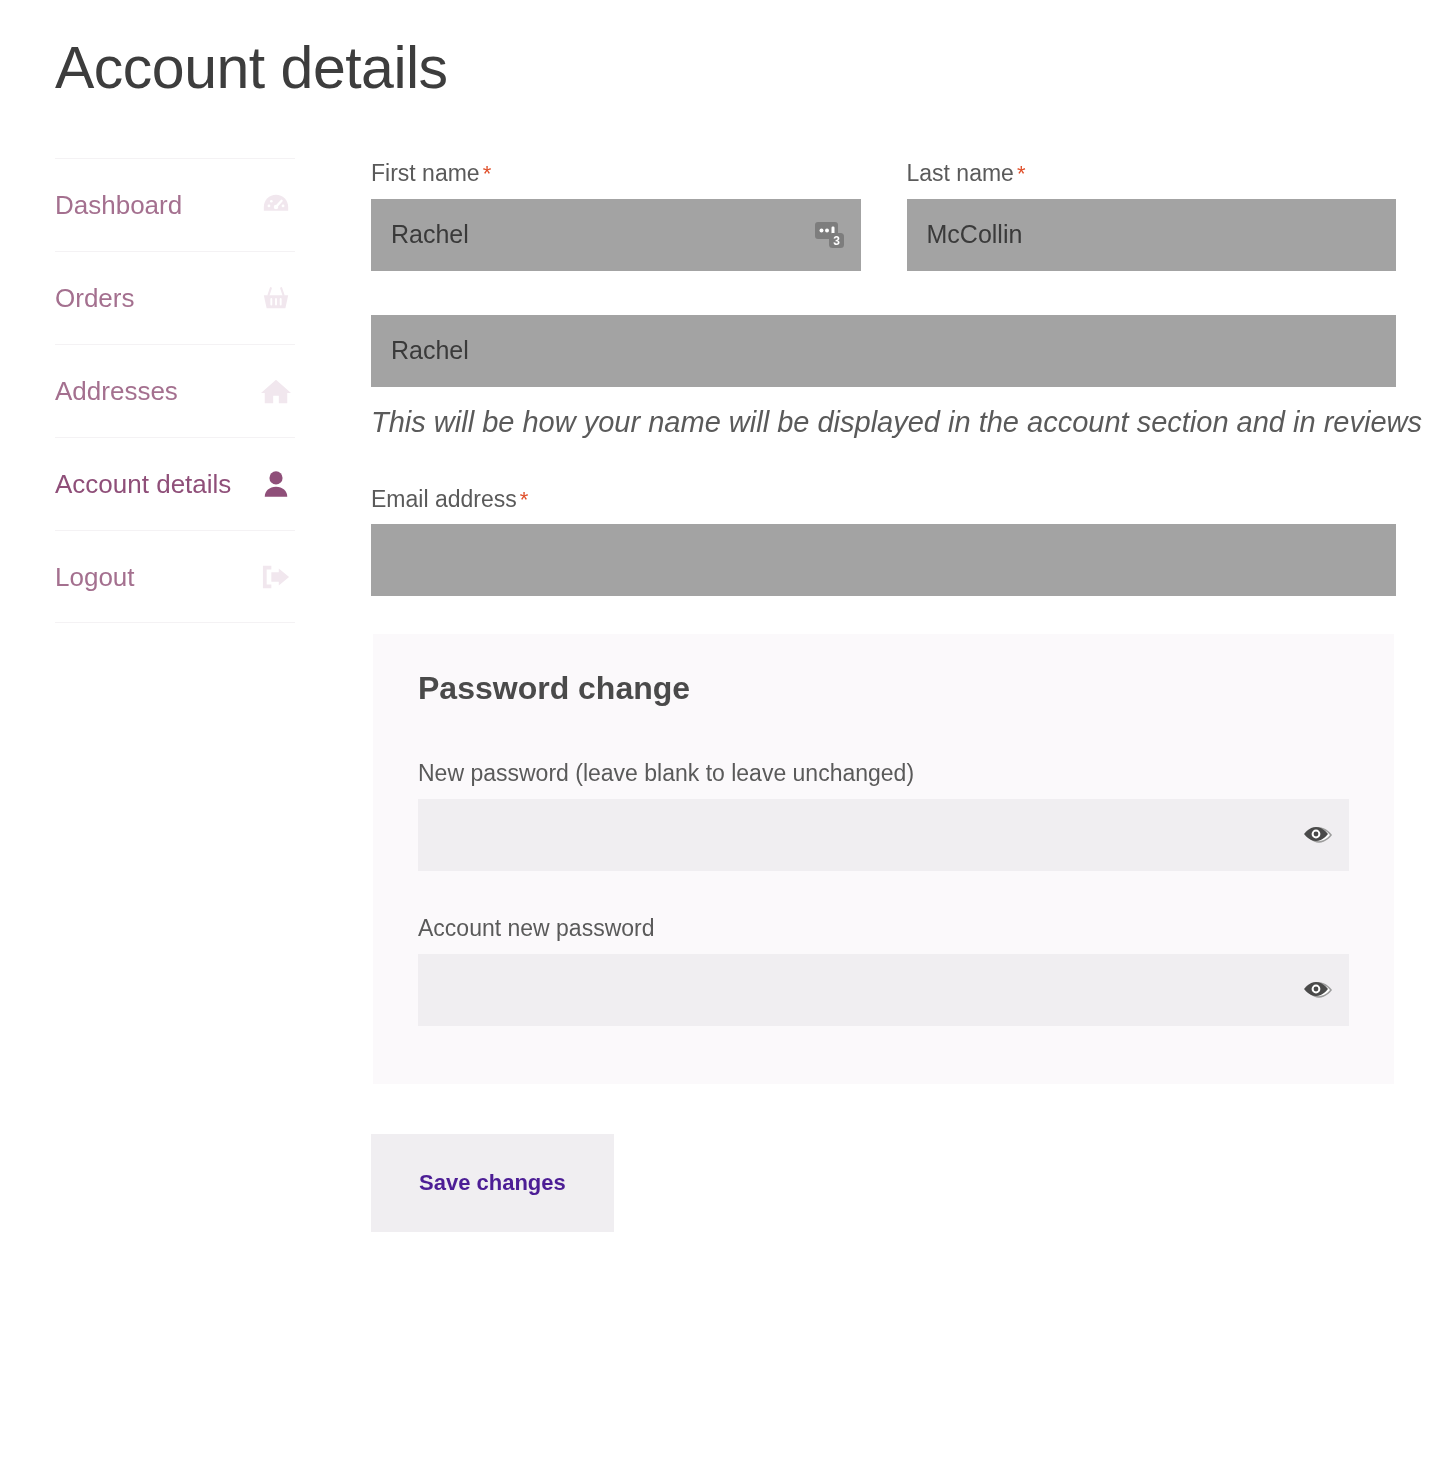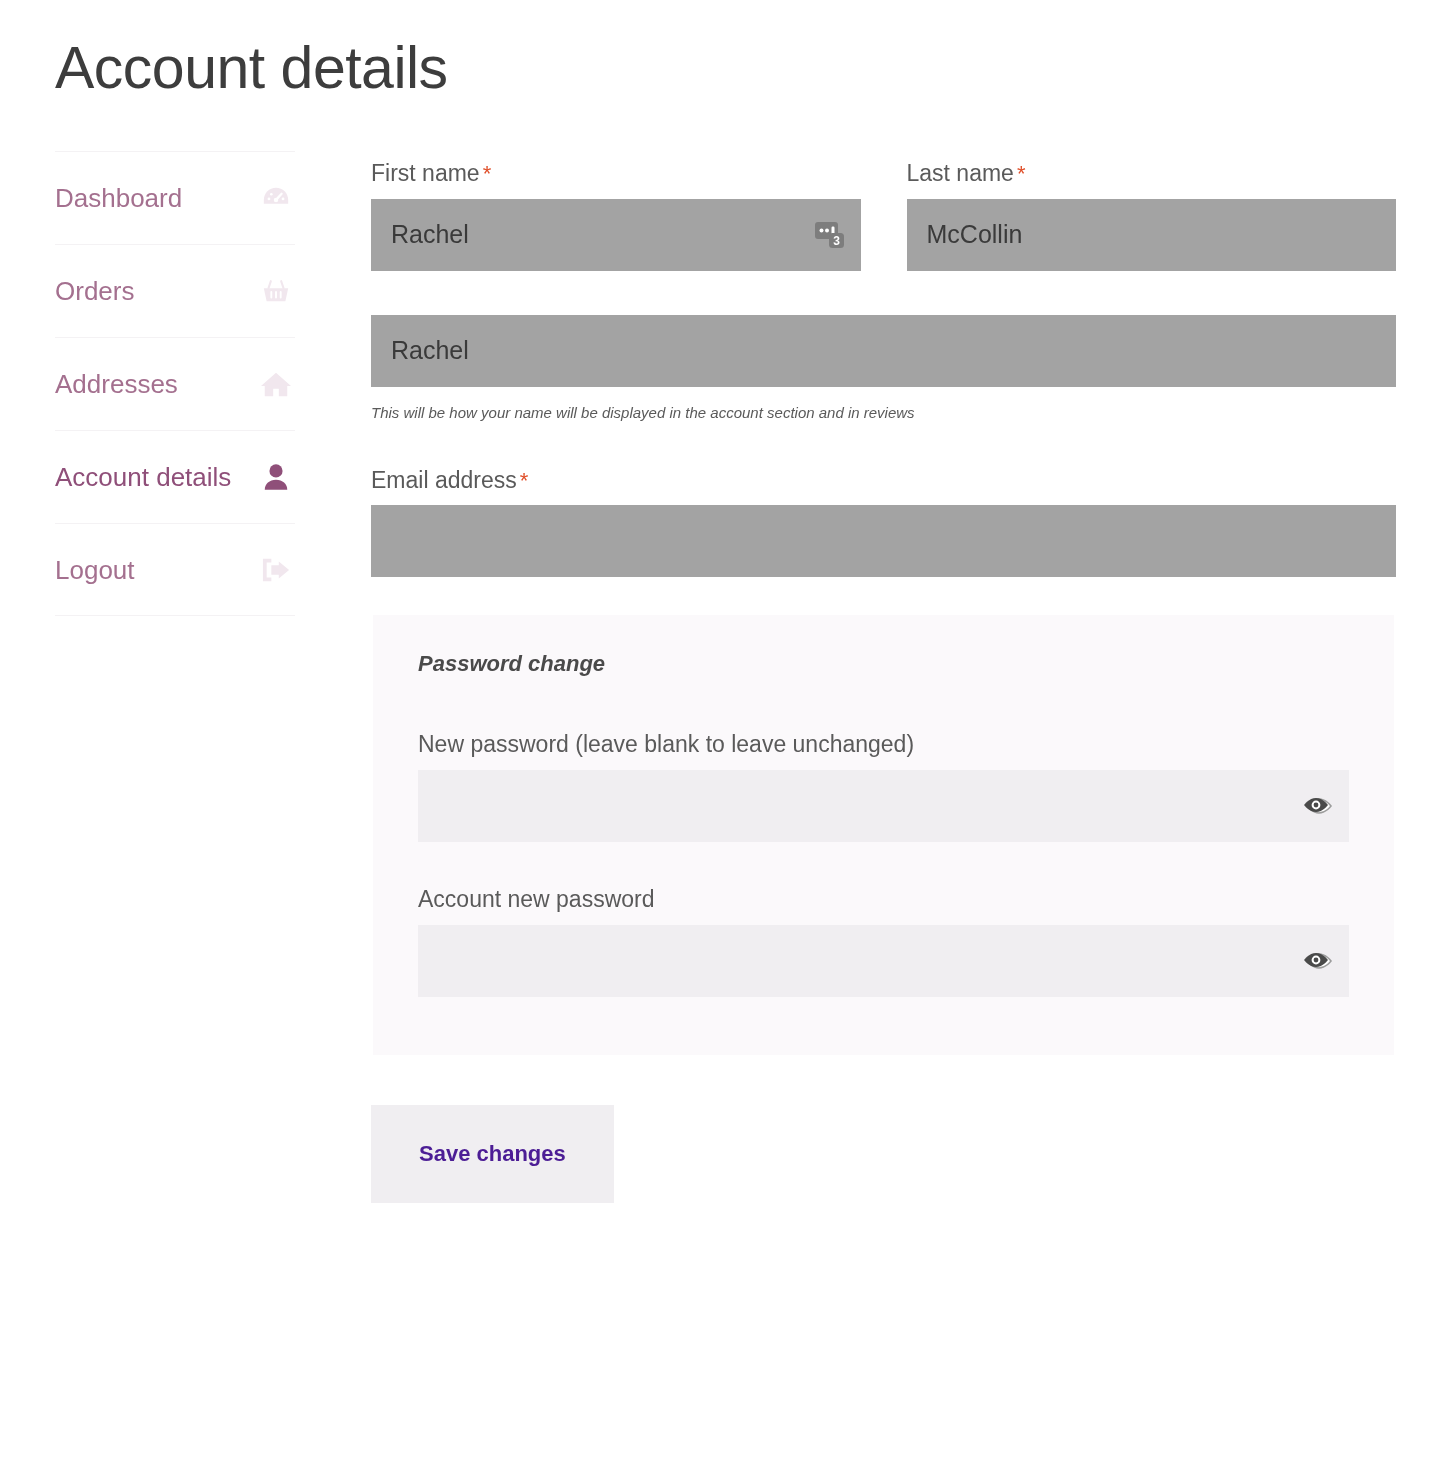--- a/index.html
+++ b/index.html
@@ -35,21 +35,21 @@
     position: absolute;
     left: 0;
     top: 150px;
     width: 1442px;
   }
 
   
   .sidebar {
     position: absolute;
     left: 55px;
-    top: 1px;
+    top: 8px;
     width: 240px;
   }
   .nav-item {
     position: relative;
     display: flex;
     align-items: center;
     justify-content: space-between;
     height: 93px;
     border-top: 1px solid #f4f2f4;
     cursor: pointer;
@@ -112,21 +112,21 @@
     background: #a3a3a3;
     border: none;
     outline: none;
     padding: 0 20px;
     font-family: "Liberation Sans", sans-serif;
     font-size: 25px;
     color: #3a3a3a;
     display: block;
   }
   .field-hint {
-    font-size: 15px;
+    font-size: 29px;
     font-style: italic;
     color: #5a5a5a;
     line-height: 1.35;
     margin-top: 16px;
     white-space: nowrap;
   }
 
   .input-addon {
     position: absolute;
     right: 14px;
@@ -140,26 +140,25 @@
   .spacer-44 { height: 44px; }
 
   
   .password-fieldset {
     background: #fbf9fb;
     margin-top: 38px;
     padding: 38px 45px 58px 45px;
     border: none;
   }
   .fieldset-legend {
-    font-size: 22px;
+    font-size: 32px;
     font-weight: bold;
     color: #4a4a4a;
     margin: 0 0 56px 0;
     line-height: 1;
-    font-style: italic;
   }
   .pw-field { margin-bottom: 44px; }
   .pw-field:last-child { margin-bottom: 0; }
   .pw-label {
     display: block;
     font-size: 23px;
     color: #5a5a5a;
     margin-bottom: 11px;
     line-height: 1.2;
     white-space: nowrap;

